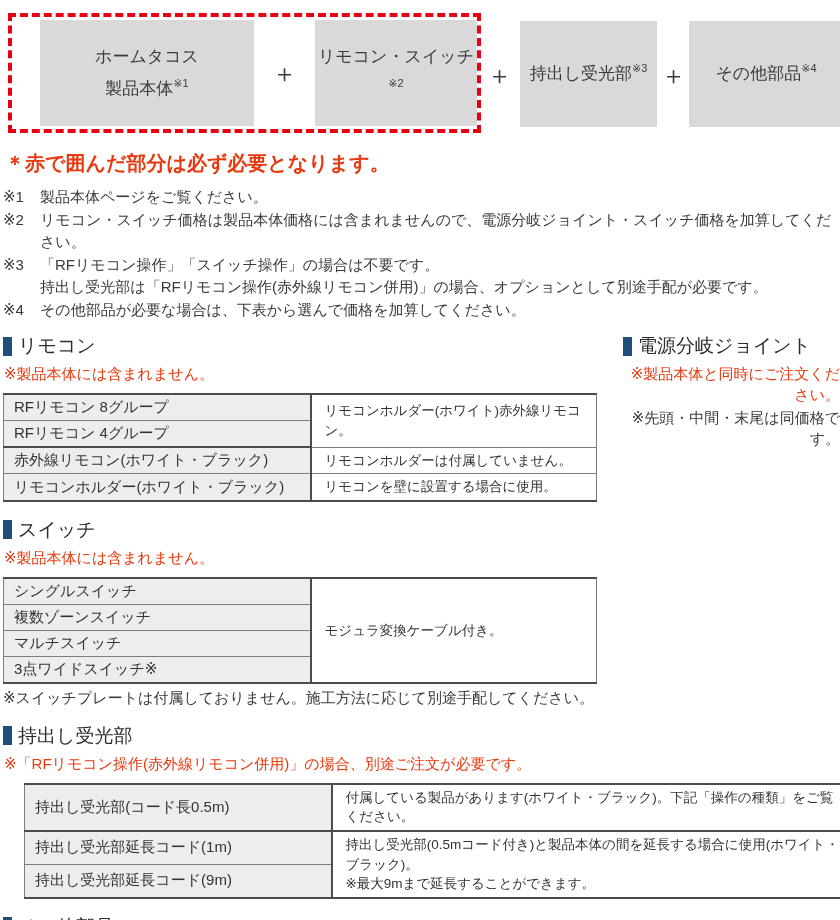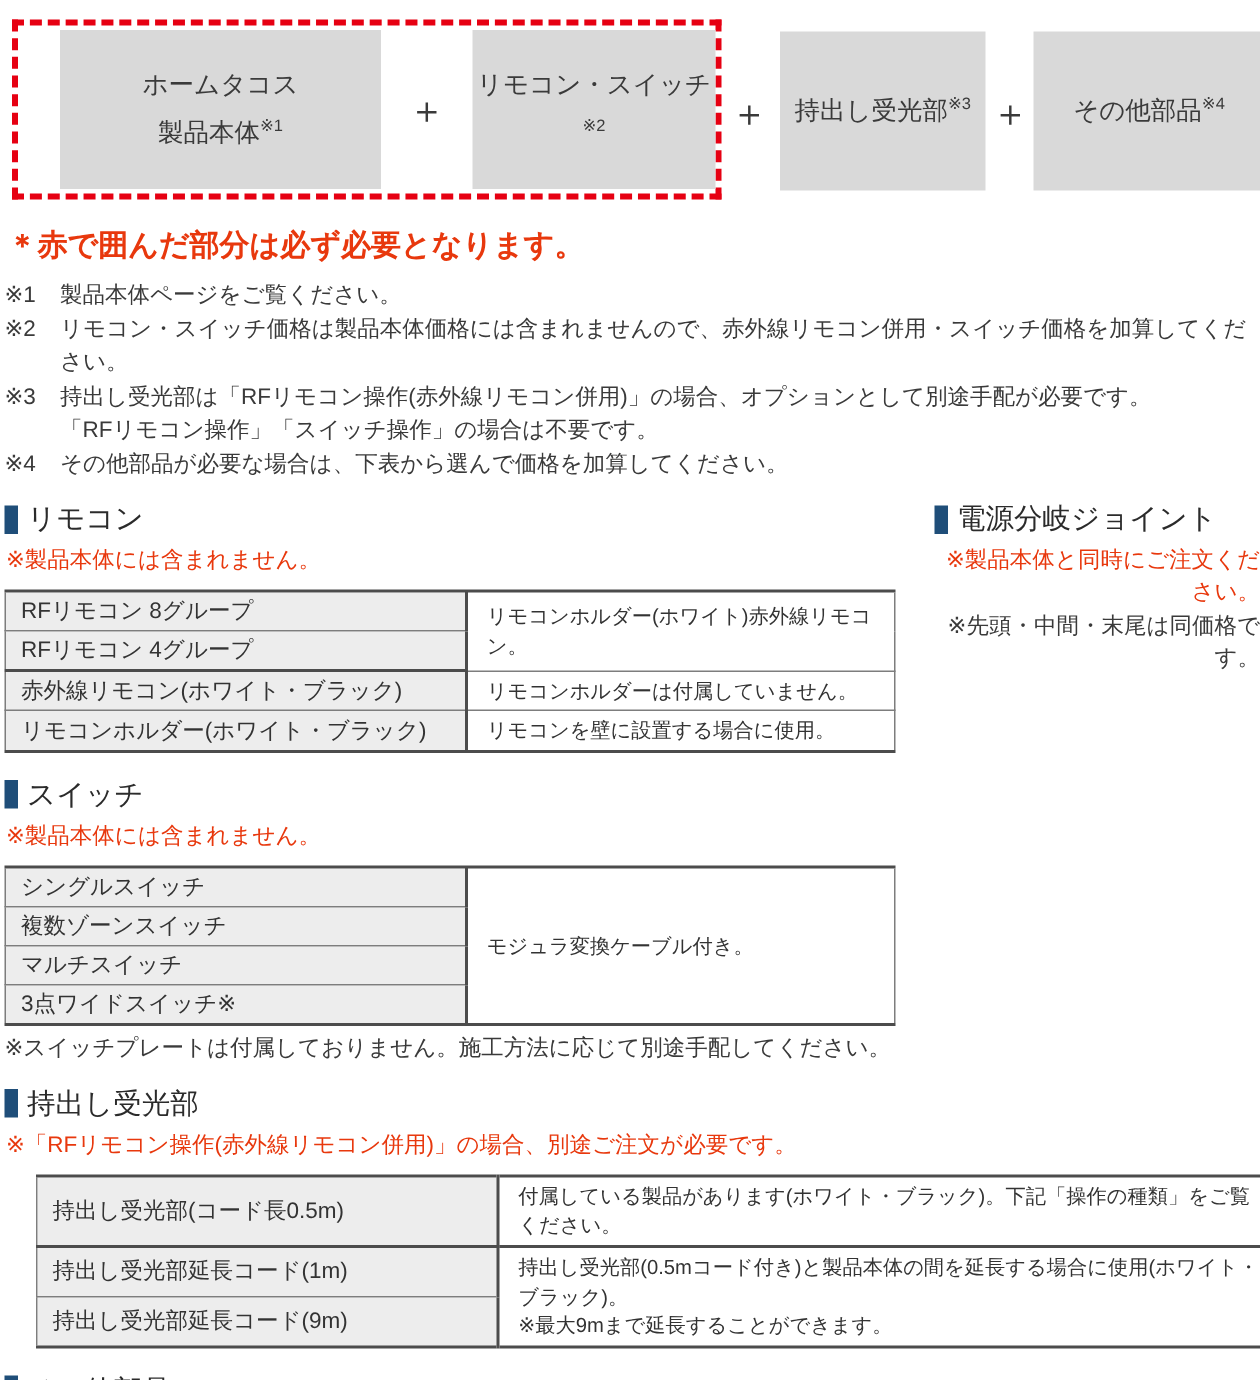--- a/index.html
+++ b/index.html
@@ -94,27 +94,27 @@
   </div>
 
   <div class="required-note">＊赤で囲んだ部分は必ず必要となります。</div>
 
   <div class="fn">
     <div class="fn-marker">※1</div>
     <div class="fn-text">製品本体ページをご覧ください。</div>
   </div>
   <div class="fn">
     <div class="fn-marker">※2</div>
-    <div class="fn-text">リモコン・スイッチ価格は製品本体価格には含まれませんので、赤外線リモコン併用・スイッチ価格を加算してください。</div>
+    <div class="fn-text">リモコン・スイッチ価格は製品本体価格には含まれませんので、電源分岐ジョイント・スイッチ価格を加算してください。</div>
   </div>
   <div class="fn">
     <div class="fn-marker">※3</div>
     <div class="fn-text">
+      <div>「RFリモコン操作」「スイッチ操作」の場合は不要です。</div>
       <div>持出し受光部は「RFリモコン操作(赤外線リモコン併用)」の場合、オプションとして別途手配が必要です。</div>
-      <div>「RFリモコン操作」「スイッチ操作」の場合は不要です。</div>
     </div>
   </div>
   <div class="fn">
     <div class="fn-marker">※4</div>
     <div class="fn-text">その他部品が必要な場合は、下表から選んで価格を加算してください。</div>
   </div>
 
   <div class="two-col">
     <div class="col-left">
       <div class="section-heading">

